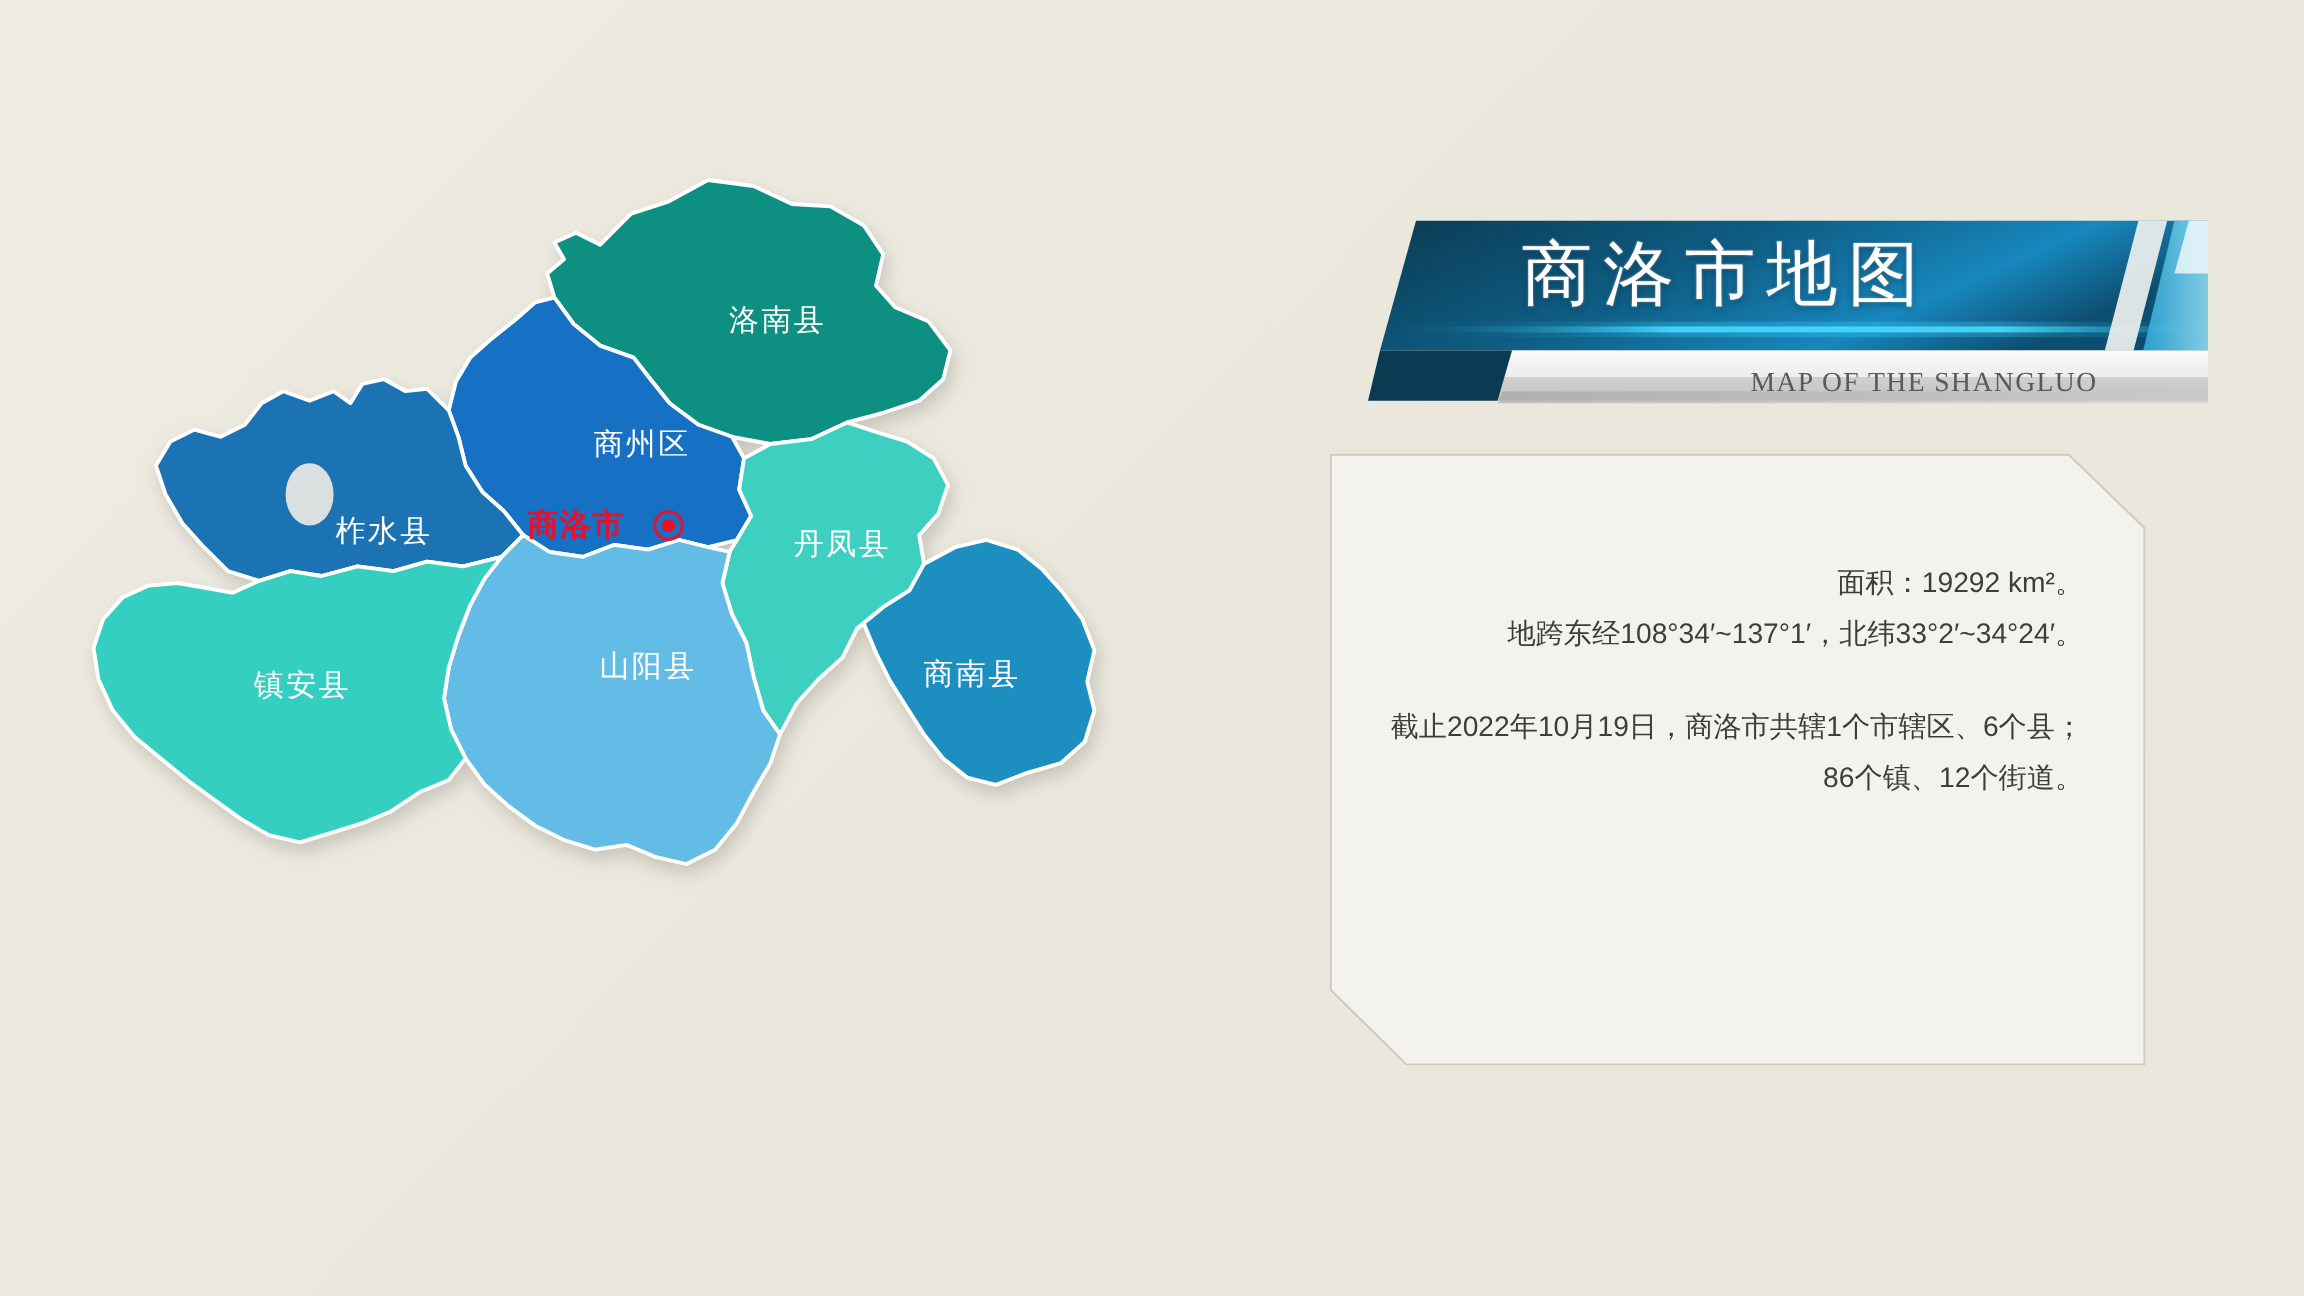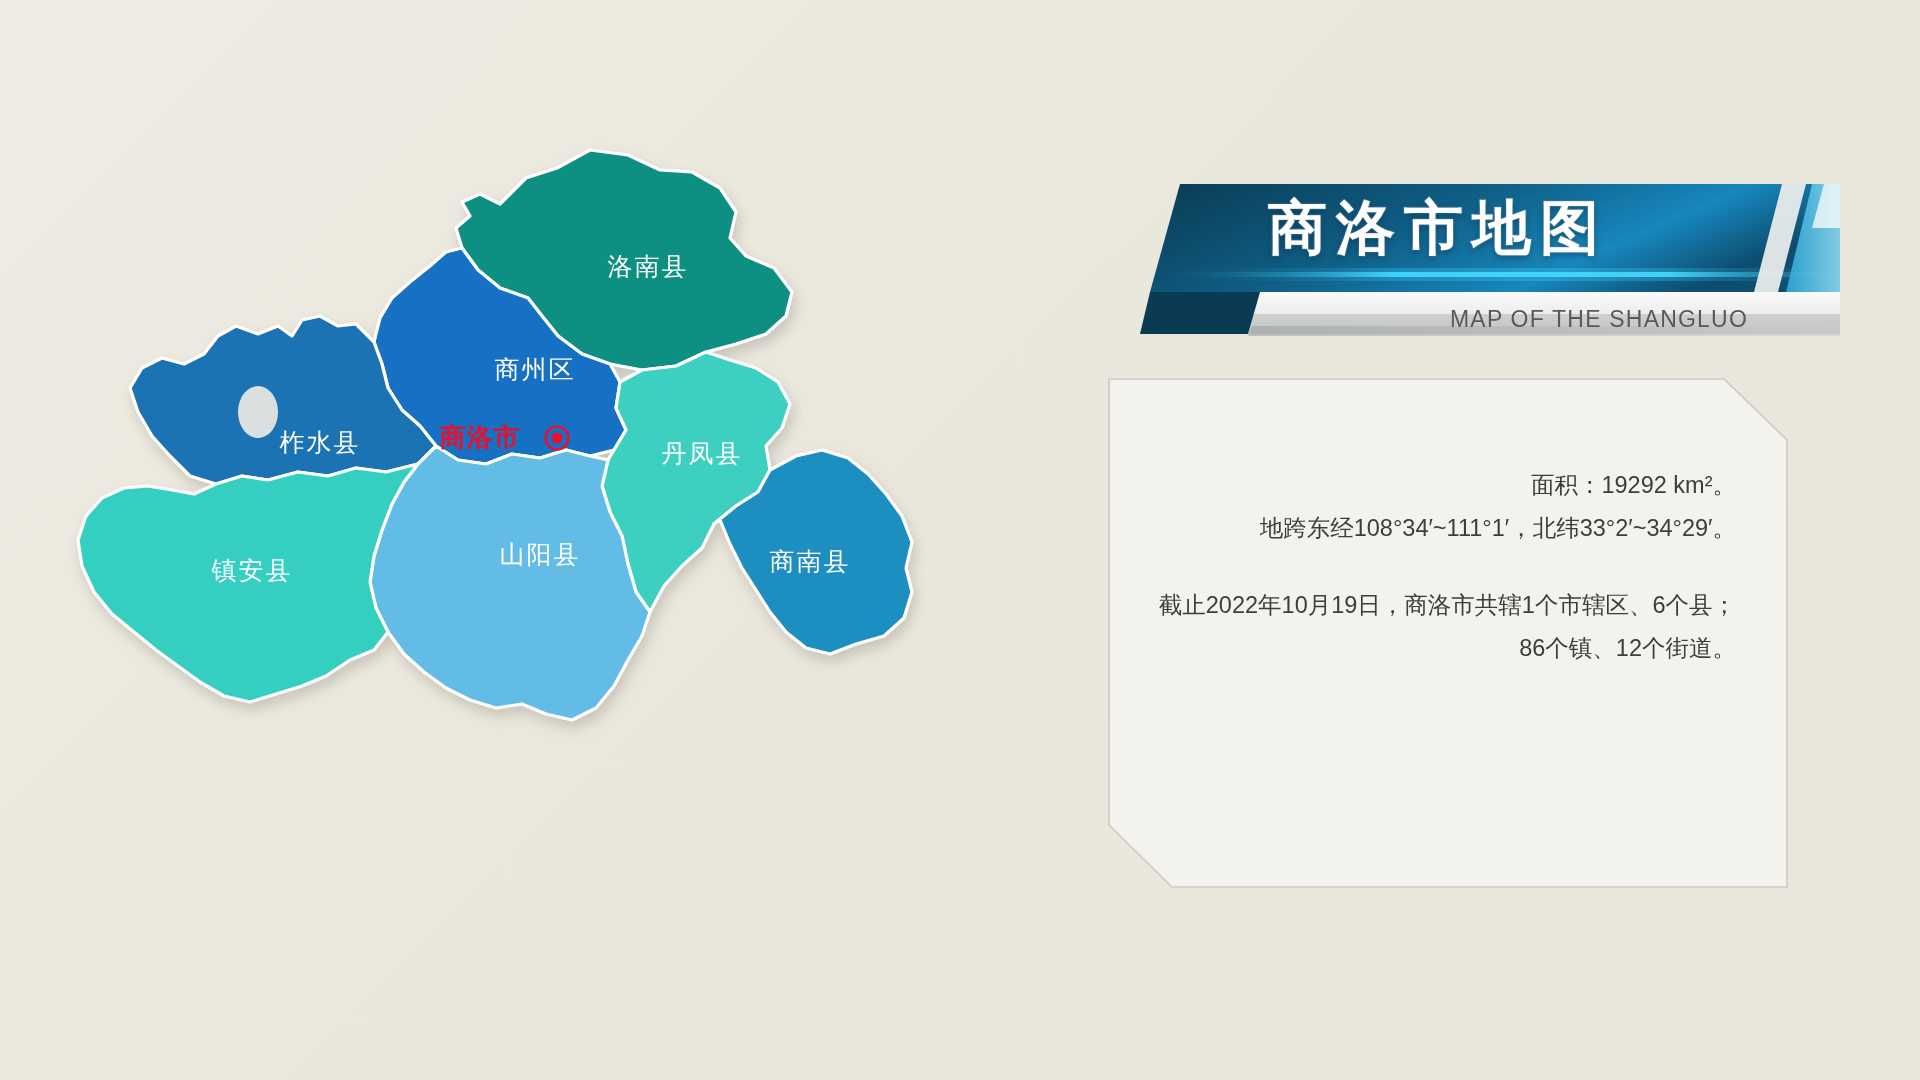--- a/index.html
+++ b/index.html
@@ -69,40 +69,40 @@
     left: 1208px;
     top: 186px;
     width: 460px;
     height: 86px;
     display: flex;
     align-items: center;
     justify-content: center;
     color: #ffffff;
     font-family: "Liberation Sans", "DejaVu Sans", sans-serif;
     font-size: 59px;
-    font-weight: bold;
+    font-weight: normal;
     letter-spacing: 9px;
     text-shadow: 0 2px 6px rgba(0,40,70,0.55), 0 0 2px rgba(255,255,255,0.6);
     white-space: nowrap;
     pointer-events: none;
   }
 
   #subtitle-text {
     position: absolute;
     left: 1250px;
     top: 300px;
     width: 520px;
     height: 38px;
     display: flex;
     align-items: center;
     justify-content: flex-end;
     padding-right: 22px;
     box-sizing: border-box;
     color: #59595b;
-    font-family: Liberation Sans, sans-serif;
+    font-family: Liberation Serif, serif;
     font-size: 23px;
     letter-spacing: 1.2px;
     white-space: nowrap;
     pointer-events: none;
   }
 
   
   #info-panel {
     position: absolute;
     left: 1108px;
@@ -249,19 +249,19 @@
 
   <div id="title-text">商洛市地图</div>
   <div id="subtitle-text">MAP OF THE SHANGLUO</div>
 
   <div id="info-panel">
     <svg id="info-bg" viewBox="0 0 680 510" xmlns="http://www.w3.org/2000/svg">
       <path fill="#f4f2ec" stroke="#cbc9c2" stroke-width="1.6" d="M 1,1 L 616,1 L 679,62 L 679,509 L 64,509 L 1,447 Z"></path>
     </svg>
     <div id="info-content">
       <p>面积：19292 km²。</p>
-      <p>地跨东经108°34′~111°1′，北纬33°2′~34°29′。</p>
+      <p>地跨东经108°34′~137°1′，北纬33°2′~34°24′。</p>
       <div class="gap"></div>
       <p>截止2022年10月19日，商洛市共辖1个市辖区、6个县；86个镇、12个街道。</p>
     </div>
   </div>
 
 </div>
 
 </body></html>

